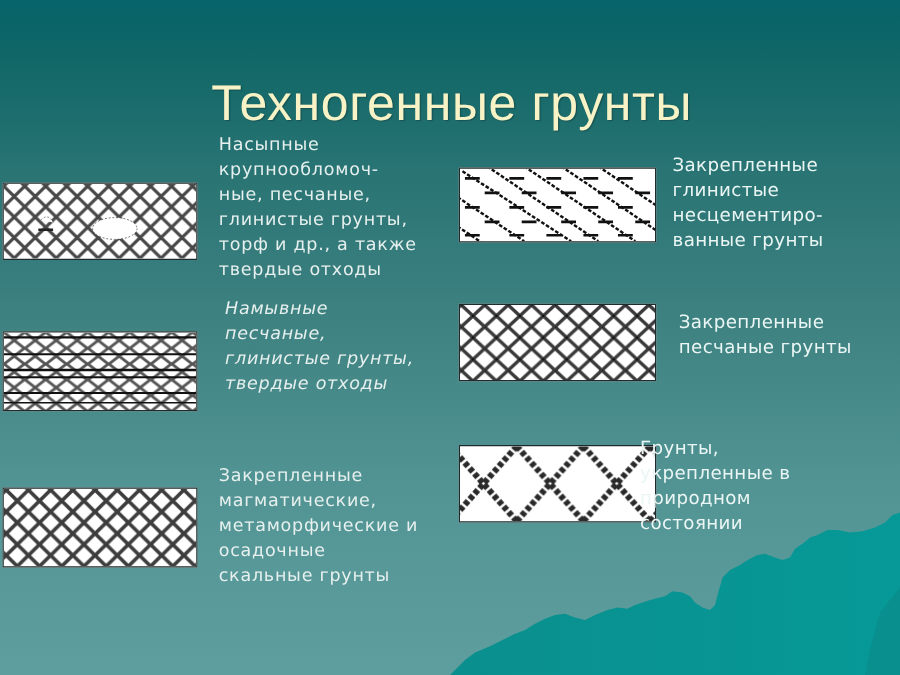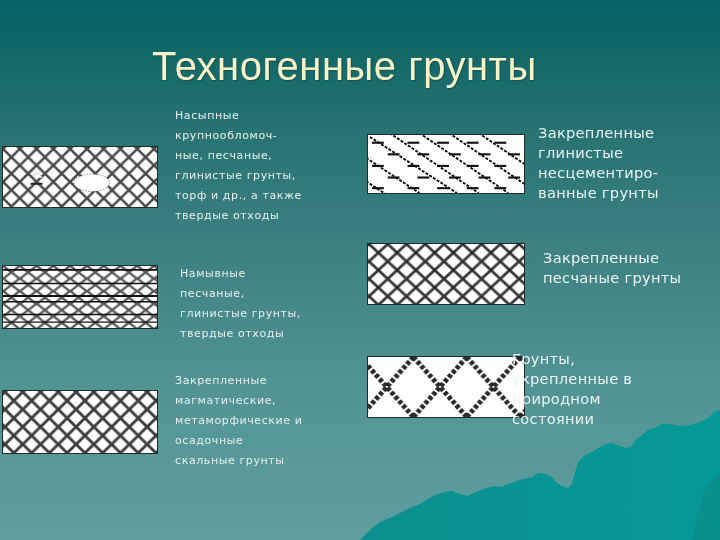--- a/index.html
+++ b/index.html
@@ -3,31 +3,31 @@
   <meta charset="utf-8">
   <style>
     html, body { margin: 0; padding: 0; }
     body {
       width: 720px; height: 540px; overflow: hidden; position: relative;
       background: linear-gradient(180deg, #05636a 0px, #0f6666 40px, #2a7474 140px, #3f8282 260px, #519393 380px, #5f9e9e 540px);
       font-family: "DejaVu Sans", sans-serif;
     }
     .mountains { position: absolute; left: 0; top: 0; width: 720px; height: 540px; }
     .title {
-      position: absolute; left: 152px; top: 44px; margin: 0;
+      position: absolute; left: 152px; top: 44px; margin: 17px;
       font-family: "Liberation Sans", sans-serif; font-weight: normal;
       font-size: 40px; color: #f7f3c6; letter-spacing: 0.5px; white-space: nowrap;
       text-shadow: 1px 1px 1px rgba(0,0,0,0.25);
     }
     .pattern {
       position: absolute; background: #fff; border: 1px solid #1c2c2c; box-sizing: border-box; overflow: hidden;
     }
     .pattern svg { display: block; width: 100%; height: 100%; }
     .label {
-      position: absolute; margin: 0; font-size: 11px; line-height: 20px;
+      position: absolute; margin: 0; font-size: 14px; line-height: 20px;
       color: #e6f0ee; white-space: pre-line; letter-spacing: 0.6px;
     }
     .label.right { font-size: 14.6px; line-height: 20px; color: #eaf6f4; letter-spacing: 0.3px; }
   </style>
 </head>
 <body>
 
 <svg class="mountains" viewBox="0 0 720 540" preserveAspectRatio="none">
   <defs>
     <linearGradient id="mtn" x1="0" y1="0" x2="1" y2="0">
@@ -70,21 +70,21 @@
     </defs>
     <rect width="156" height="64" fill="url(#grid2)"></rect>
     <line x1="0" y1="4" x2="156" y2="4" stroke="#111" stroke-width="1.8"></line>
     <line x1="0" y1="18" x2="156" y2="18" stroke="#111" stroke-width="1.6"></line>
     <line x1="0" y1="31" x2="156" y2="31" stroke="#111" stroke-width="2"></line>
     <line x1="0" y1="37" x2="156" y2="37" stroke="#111" stroke-width="1.6"></line>
     <line x1="0" y1="50" x2="156" y2="50" stroke="#111" stroke-width="1.6"></line>
     <line x1="0" y1="58" x2="156" y2="58" stroke="#111" stroke-width="1.4"></line>
   </svg>
 </div>
-<p class="label" style="left:180px; top:264px;">Намывные
+<p class="label" style="left:180px; top:237px;font-style:italic;">Намывные
 песчаные,
 глинистые грунты,
 твердые отходы</p>
 
 <div class="pattern" style="left:2px; top:390px; width:156px; height:64px;">
   <svg viewBox="0 0 156 64" preserveAspectRatio="none">
     <defs>
       <pattern id="grid3" width="18" height="18" patternUnits="userSpaceOnUse" patternTransform="translate(2,1)">
         <path d="M-1,-1 L19,19 M19,-1 L-1,19" stroke="#3d3d3d" stroke-width="3"></path>
       </pattern>

